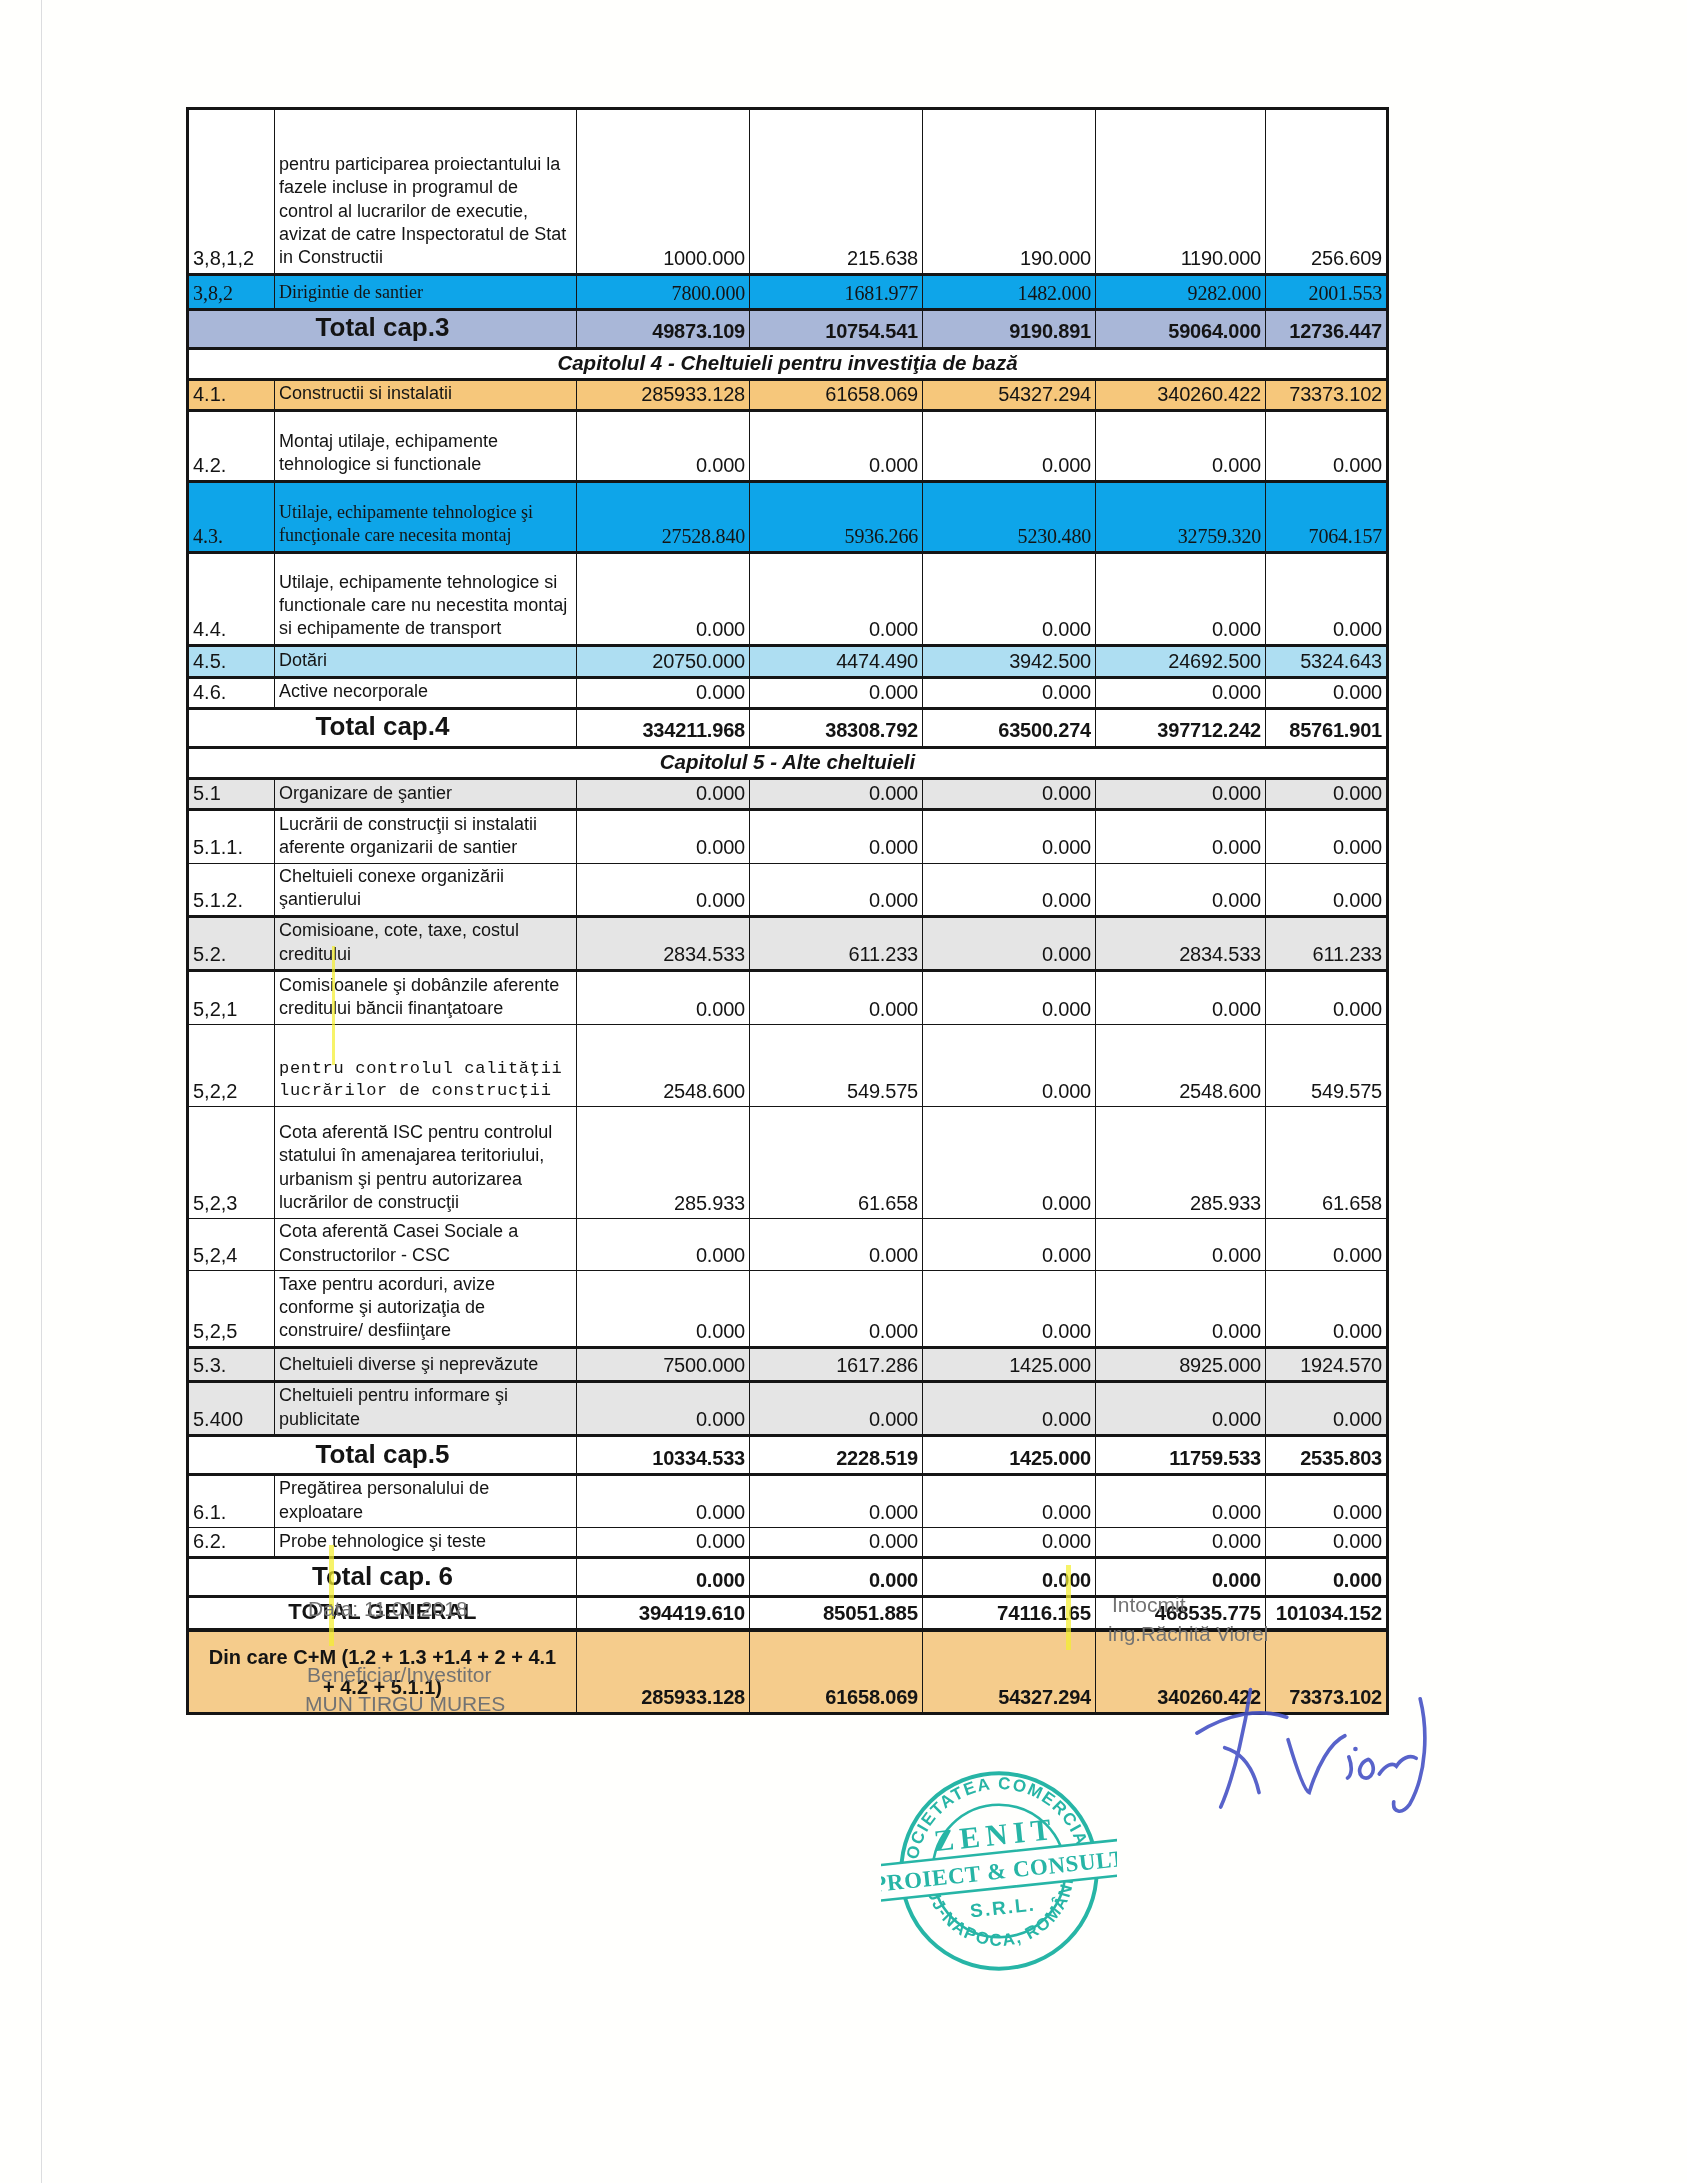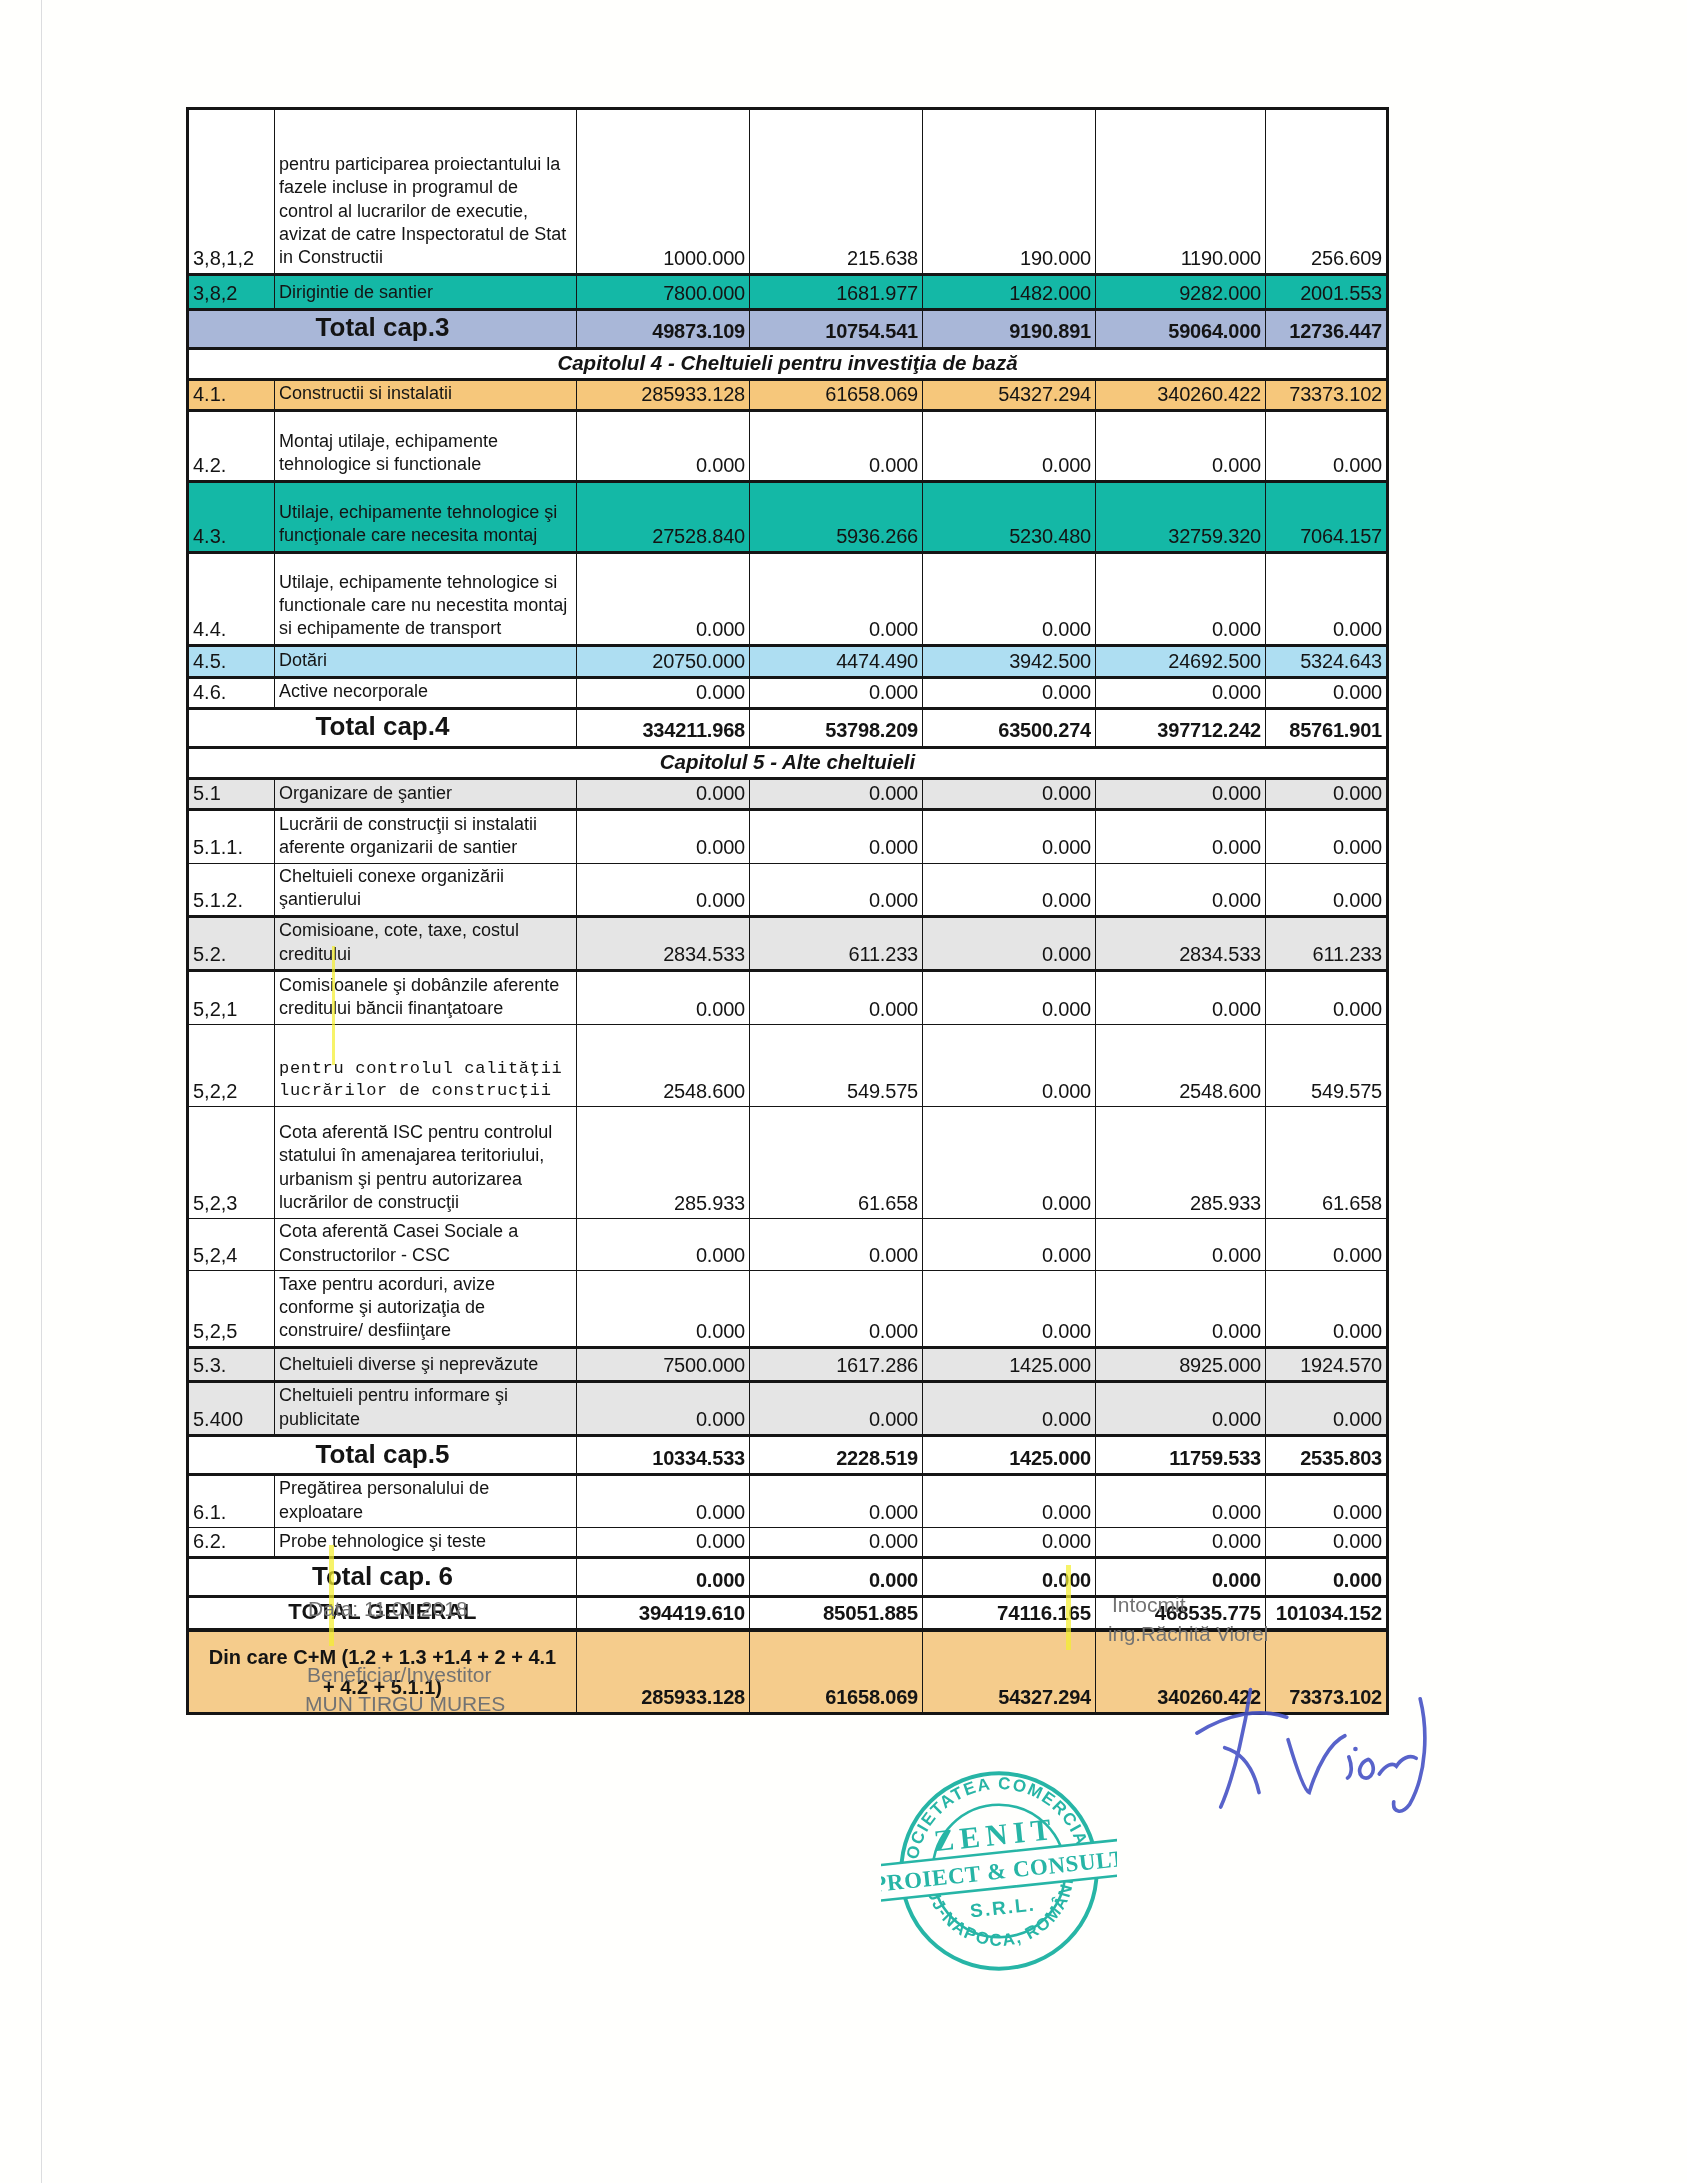--- a/index.html
+++ b/index.html
@@ -15,21 +15,21 @@
   td.desc.mono{font-family:"Liberation Mono","DejaVu Sans Mono",monospace;font-size:17px;letter-spacing:0.7px;}
   td.num{font-size:20px;text-align:right;padding-right:6px;padding-bottom:4px;letter-spacing:-0.2px;}
   td.chapter{font-size:20.5px;font-weight:bold;font-style:italic;text-align:center;vertical-align:middle;padding:1.3px;}
   td.tlabel{font-size:26px;font-weight:bold;text-align:center;vertical-align:middle;}
   tr.sep > td{border-top-width:3.3px;border-bottom-width:3.3px;}
   tr.boldnums td.num{font-weight:bold;}
   tr.grand td.tlabel{font-size:22px;letter-spacing:0.3px;}
   tr.grand td.num{font-size:20.5px;}
   tr.cmrow td.tlabel{font-size:20px;line-height:1.5;padding:5.3px 17px;vertical-align:middle;}
   tr.cmrow > td{border-top-width:4px;}
-  tr.bg-green  > td{background:#14b8a6;}
+  tr.bg-green  > td{background:#0ea5e9;font-family:Liberation Serif, serif;}
   tr.bg-blue   > td{background:#a9b7d8;}
   tr.bg-orange > td{background:#f6c77b;}
   tr.bg-lblue  > td{background:#aedef2;}
   tr.bg-yellow > td{background:#e5e5e5;}
   tr.bg-tan    > td{background:#f5cc8c;}
 
   .hl{position:absolute;background:#f4ee2f;opacity:0.72;}
   .ftext{position:absolute;font-size:21px;color:#737373;white-space:nowrap;margin-left:34px;}
   .fname{font-size:20.5px;}
   .stamp{position:absolute;left:881px;top:1753px;opacity:0.93;}
@@ -131,21 +131,21 @@
           <td class="desc">Active necorporale</td>
           <td class="num">0.000</td>
           <td class="num">0.000</td>
           <td class="num">0.000</td>
           <td class="num">0.000</td>
           <td class="num">0.000</td>
         </tr>
         <tr class="sep boldnums" style="height: 24.5px;">
           <td class="tlabel" colspan="2">Total cap.4</td>
           <td class="num">334211.968</td>
-          <td class="num">53798.209</td>
+          <td class="num">38308.792</td>
           <td class="num">63500.274</td>
           <td class="num">397712.242</td>
           <td class="num">85761.901</td>
         </tr>
         <tr class="sep" style="height: 24px;">
           <td class="chapter" colspan="7">Capitolul 5 - Alte cheltuieli</td>
         </tr>
         <tr class="bg-yellow sep" style="height: 24.5px;">
           <td class="code">5.1</td>
           <td class="desc">Organizare de şantier</td>

